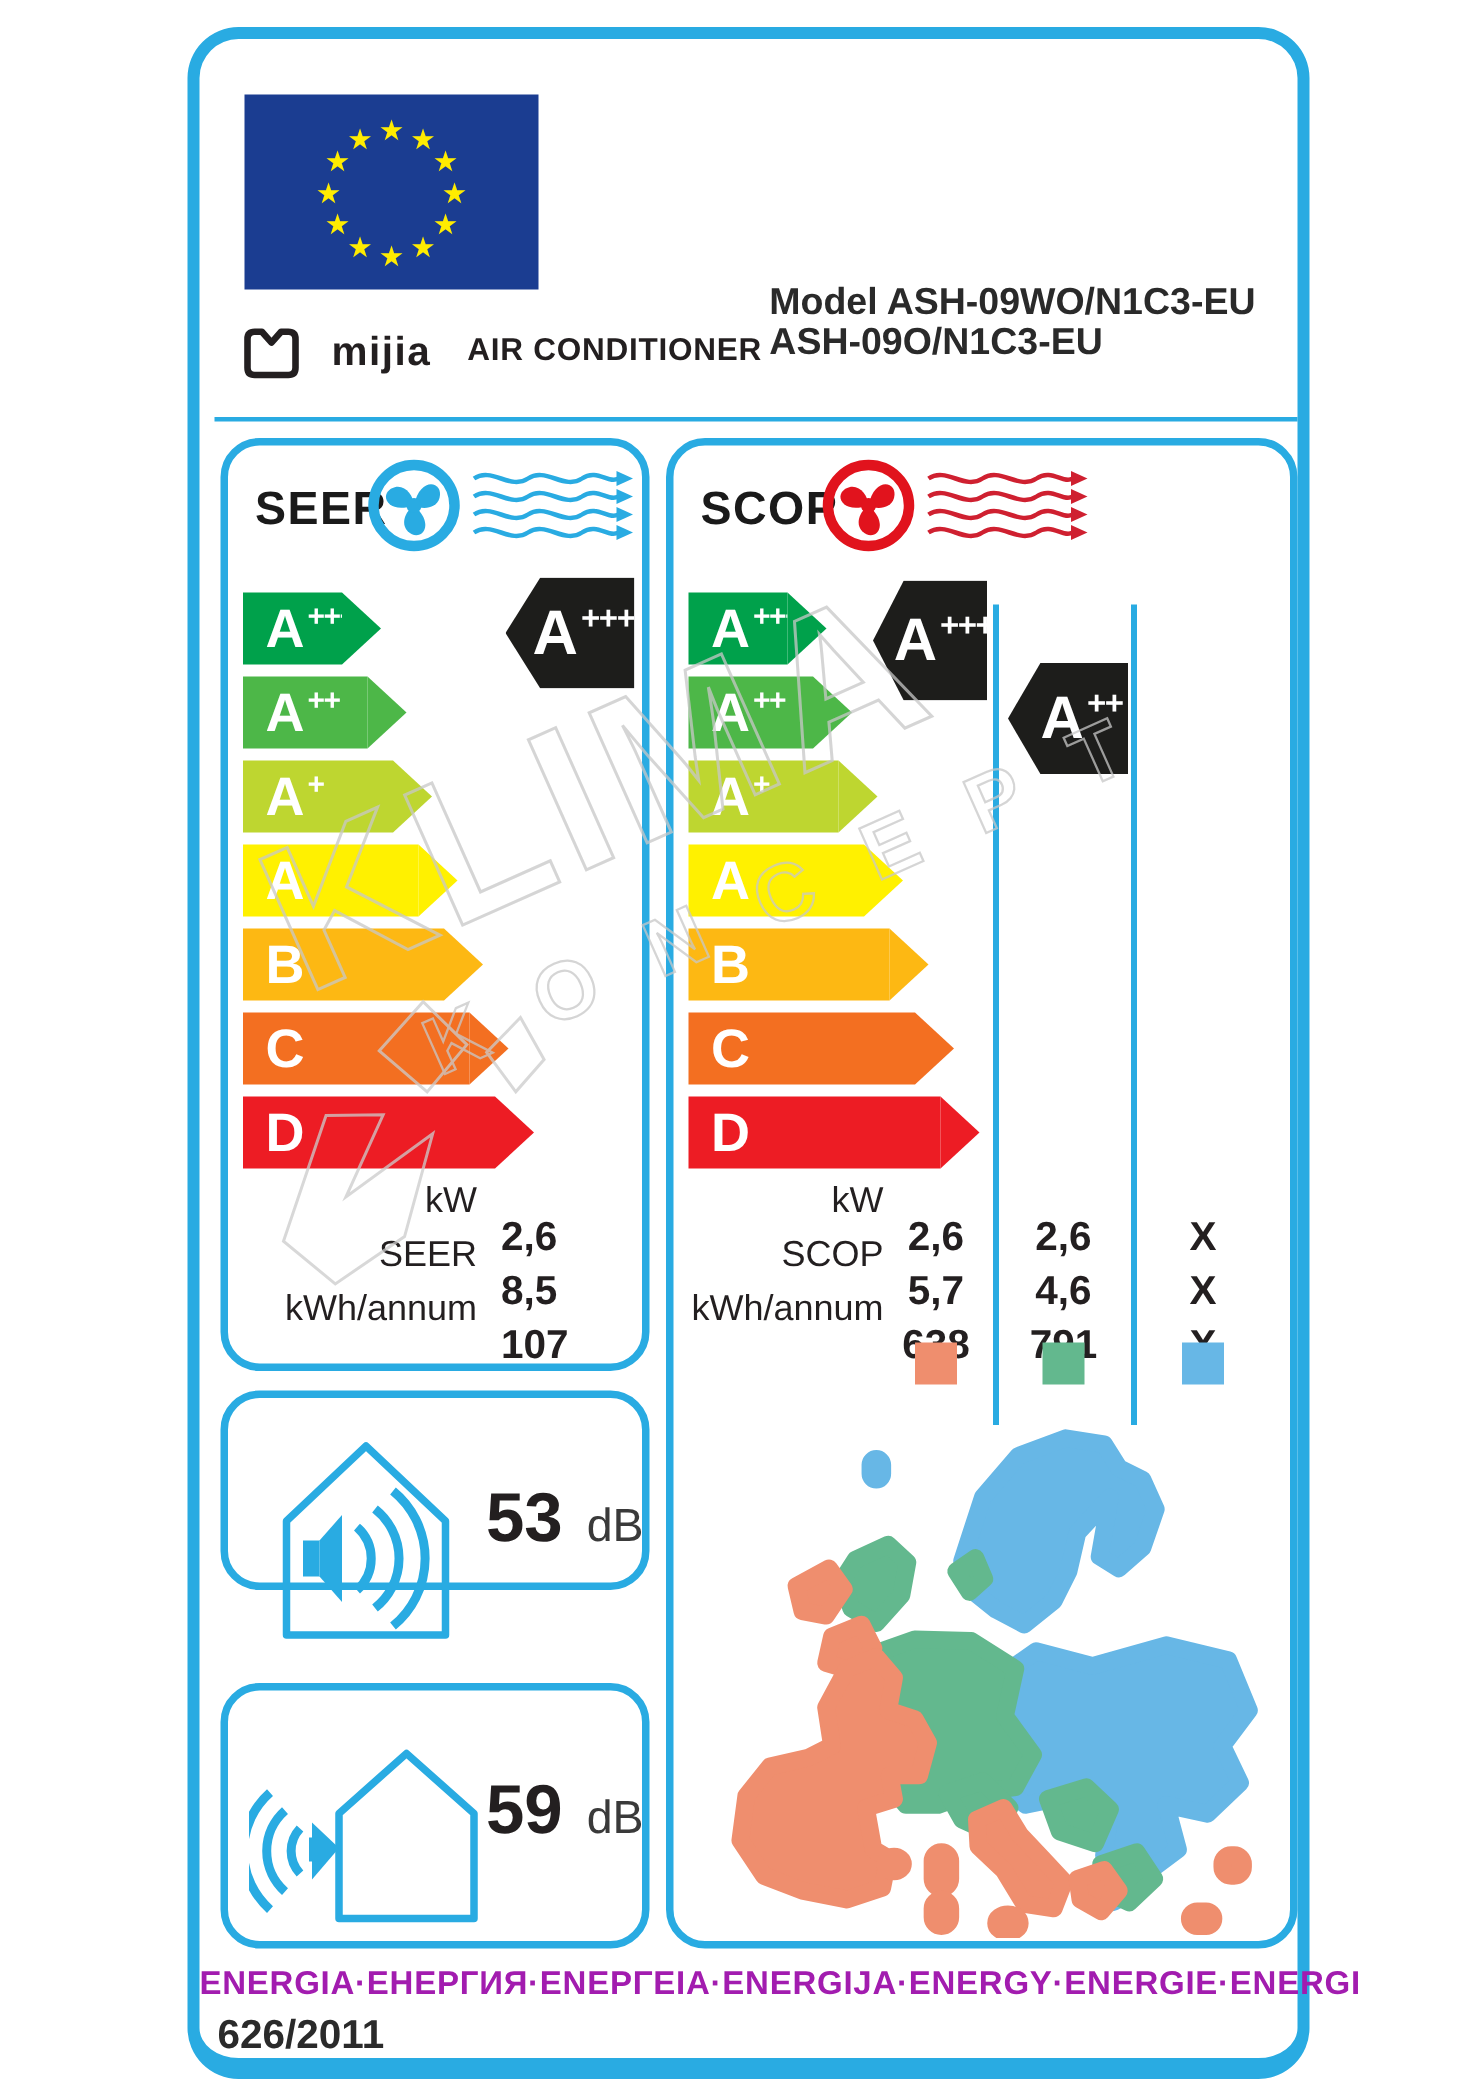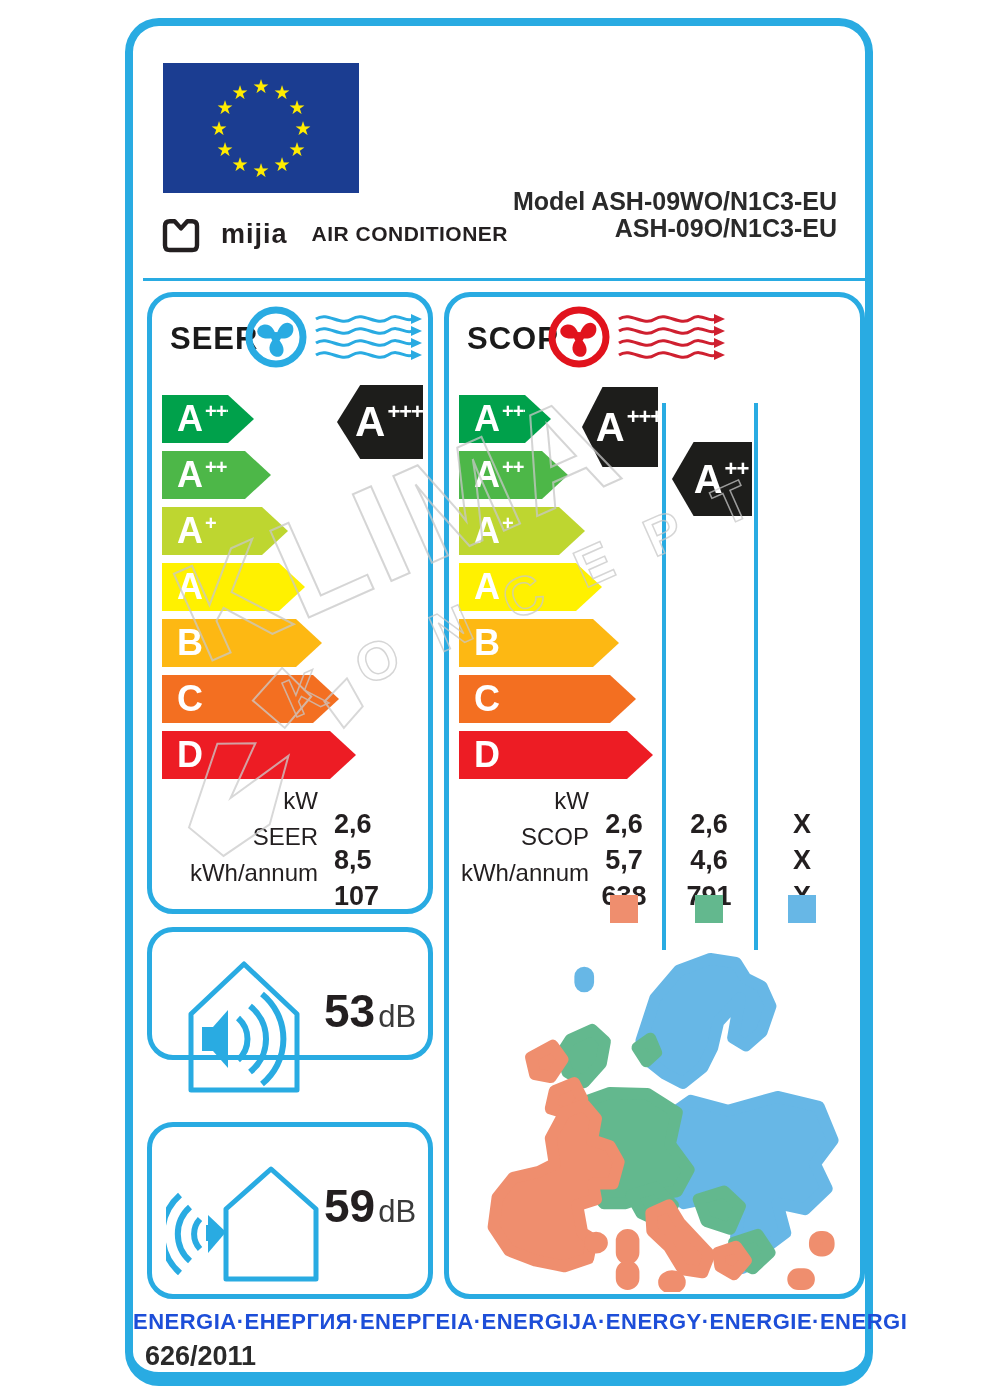--- a/index.html
+++ b/index.html
@@ -17,21 +17,21 @@
   .energ-title { position:absolute; left:26px; top:-4px; color:#fff; font-size:84px; font-weight:bold;
                  letter-spacing:-3px; transform:scaleY(1.12); transform-origin:top left; }
   .energ-sub { position:absolute; left:28px; bottom:8px; color:#fff; font-size:28px; font-weight:bold; letter-spacing:1px; }
   .circ { position:absolute; width:56px; height:56px; border-radius:50%; background:#fff; color:#29abe2;
           display:flex; align-items:center; justify-content:center; font-weight:bold; font-size:28px; }
   .circ.c-y  { right:128px; top:6px; }
   .circ.c-ija{ right:64px;  top:6px; font-size:24px; }
   .circ.c-ie { right:128px; top:66px; }
   .circ.c-ia { right:64px;  top:66px; font-size:26px; }
 
-  .model-block { position:absolute; right:28px; top:162px; text-align:right; font-weight:bold;
+  .model-block { position:absolute; right:28px; top:162px; text-align:left; font-weight:bold;
                  font-size:25px; line-height:27px; color:#2a2a2a; }
   .brand-row { position:absolute; left:28px; top:188px; display:flex; align-items:center; gap:20px; }
   .brand-name { font-size:27px; font-weight:bold; letter-spacing:1px; }
   .brand-type { font-size:21px; font-weight:bold; letter-spacing:.5px; margin-left:4px; }
 
   .header-divider { position:absolute; left:10px; top:252px; width:722px; height:3px; background:#29abe2; }
 
   
   .panel { position:absolute; border:5px solid #29abe2; border-radius:26px; background:#fff; }
   .panel-seer    { left:14px;  top:266px; width:286px; height:622px; }
@@ -70,25 +70,25 @@
   .metric .m-label { font-size:24px; font-weight:500; text-align:center; }
   .metric .m-value { font-size:27px; font-weight:bold;margin-top:24px; }
 
   .zone-divider { position:absolute; width:4px; background:#29abe2; top:106px; height:547px; }
   .zone-sq { position:absolute; width:28px; height:28px; top:598px; }
 
   
   .noise-icon { position:absolute; left:14px; top:10px; }
   .noise-val { position:absolute; left:172px; top:52px; display:flex; align-items:baseline; }
   .noise-num { font-size:46px; font-weight:bold; }
-  .noise-unit { font-size:31px; font-weight:500; margin-left:3px; color:#3a3a3a; }
+  .noise-unit { font-size:31px; font-weight:500; margin-left:16px; color:#3a3a3a; }
 
   
   .footer-langs { position:absolute; left:0; right:0; top:1283px; text-align:center;
-                  font-size:22px; font-weight:bold; letter-spacing:.5px; color:#1d4ed8; }
+                  font-size:22px; font-weight:bold; letter-spacing:.5px; color:#a21caf; }
   .footer-reg { position:absolute; left:12px; top:1315px; font-size:27px; font-weight:bold; color:#2a2a2a; }
 
   
   .watermark { position:absolute; left:210px; top:400px; width:640px; height:420px;
                transform:rotate(-24deg); pointer-events:none; opacity:.75; z-index:50; }
   .wm-primary { font-size:138px; font-weight:bold; letter-spacing:6px; color:transparent;
                 -webkit-text-stroke:2px #c8c8c8; }
   .wm-secondary { font-size:54px; font-weight:bold; letter-spacing:40px; color:transparent;
                   -webkit-text-stroke:1.5px #c8c8c8; margin-left:60px; margin-top:4px; }
   .wm-logo { position:absolute; left:-90px; top:150px; }

